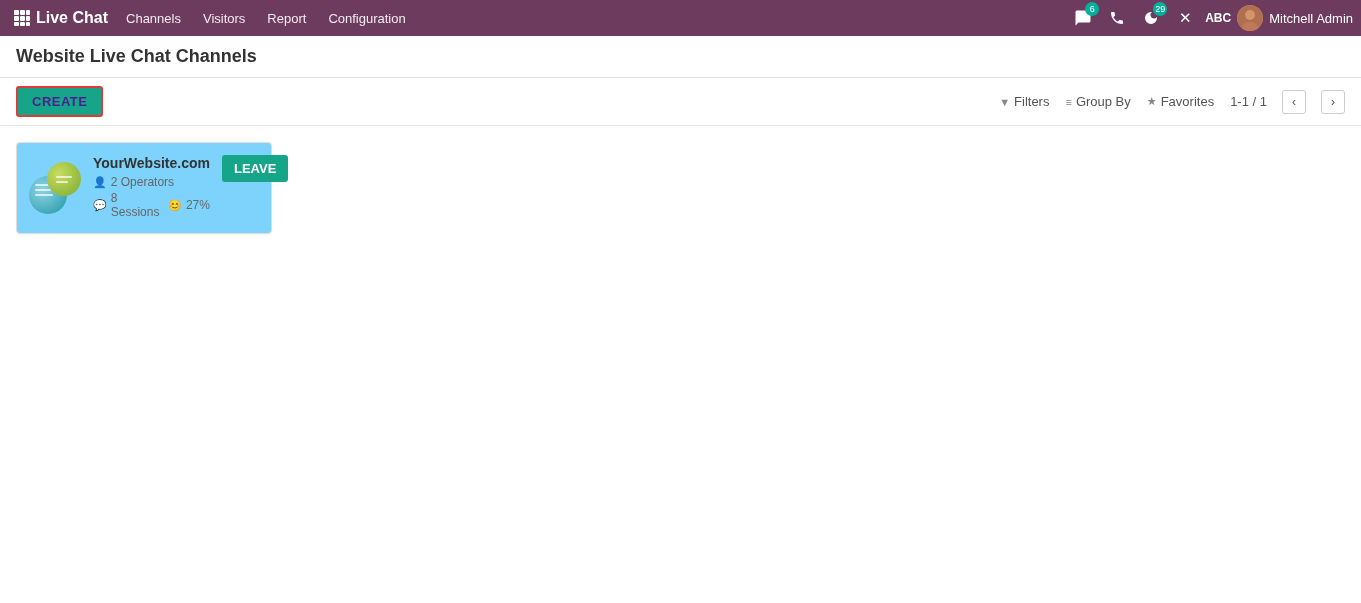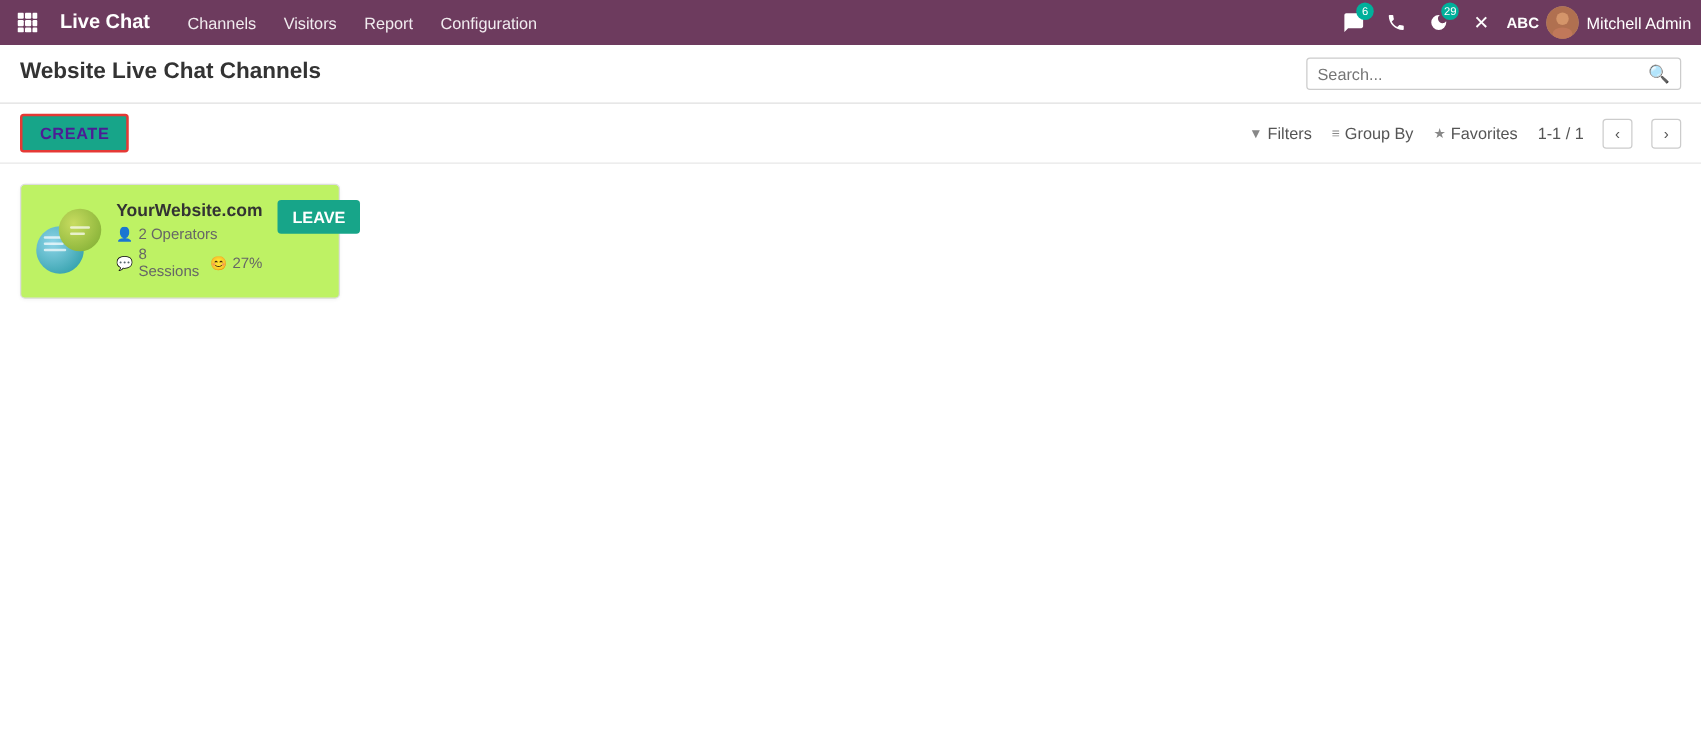--- a/index.html
+++ b/index.html
@@ -6,21 +6,21 @@
     body { font-family: 'Segoe UI', Arial, sans-serif; background: #f0f0f0; font-size: 14px; }
 
     
     .topnav {
       background: #6d3b5e;
       height: 36px;
       display: flex;
       align-items: center;
       padding: 0 8px;
       color: white;
-      gap: 12px;
+      gap: 0;
       justify-content: flex-end;
     }
     .topnav-grid-icon {
       width: 28px; height: 28px;
       display: flex; align-items: center; justify-content: center;
       cursor: pointer;
     }
     .topnav-appname {
       font-size: 16px; font-weight: 600;
       color: white;
@@ -78,21 +78,21 @@
     
     .page-container {
       background: white;
       min-height: calc(100vh - 36px);
     }
 
     
     .page-toolbar {
       padding: 10px 16px;
       display: flex;
-      align-items: flex-start;
+      align-items: flex-end;
       border-bottom: 1px solid #e0e0e0;
     }
     .page-title {
       font-size: 18px;
       font-weight: 600;
       color: #333;
       flex: 1;
     }
     .search-bar {
       display: flex;
@@ -160,21 +160,21 @@
     .cards-area {
       padding: 16px;
       display: flex;
       flex-wrap: wrap;
       gap: 12px;
       align-items: flex-start;
     }
 
     
     .channel-card {
-      background: #bef264;
+      background: #7dd3fc;
       border: 1px solid #ddd;
       border-radius: 4px;
       padding: 12px;
       width: 256px;
       display: flex;
       align-items: center;
       gap: 12px;
       box-shadow: 0 1px 3px rgba(0,0,0,0.05);
     }
     .channel-logo {
@@ -289,24 +289,20 @@
       </svg>
     </div>
     <span class="nav-username">Mitchell Admin</span>
   </div>
 </nav>
 
 <div class="page-container">
 
   <div class="page-toolbar">
     <h1 class="page-title">Website Live Chat Channels</h1>
-    <div class="search-bar">
-      <input type="text" placeholder="Search..." style="">
-      <span class="search-icon">🔍</span>
-    </div>
   </div>
 
   <div class="action-bar">
     <button class="create-button">CREATE</button>
 
     <div class="filter-section">
       <button class="filter-btn">
         <span class="filter-icon">▼</span>
         <span>Filters</span>
       </button>

